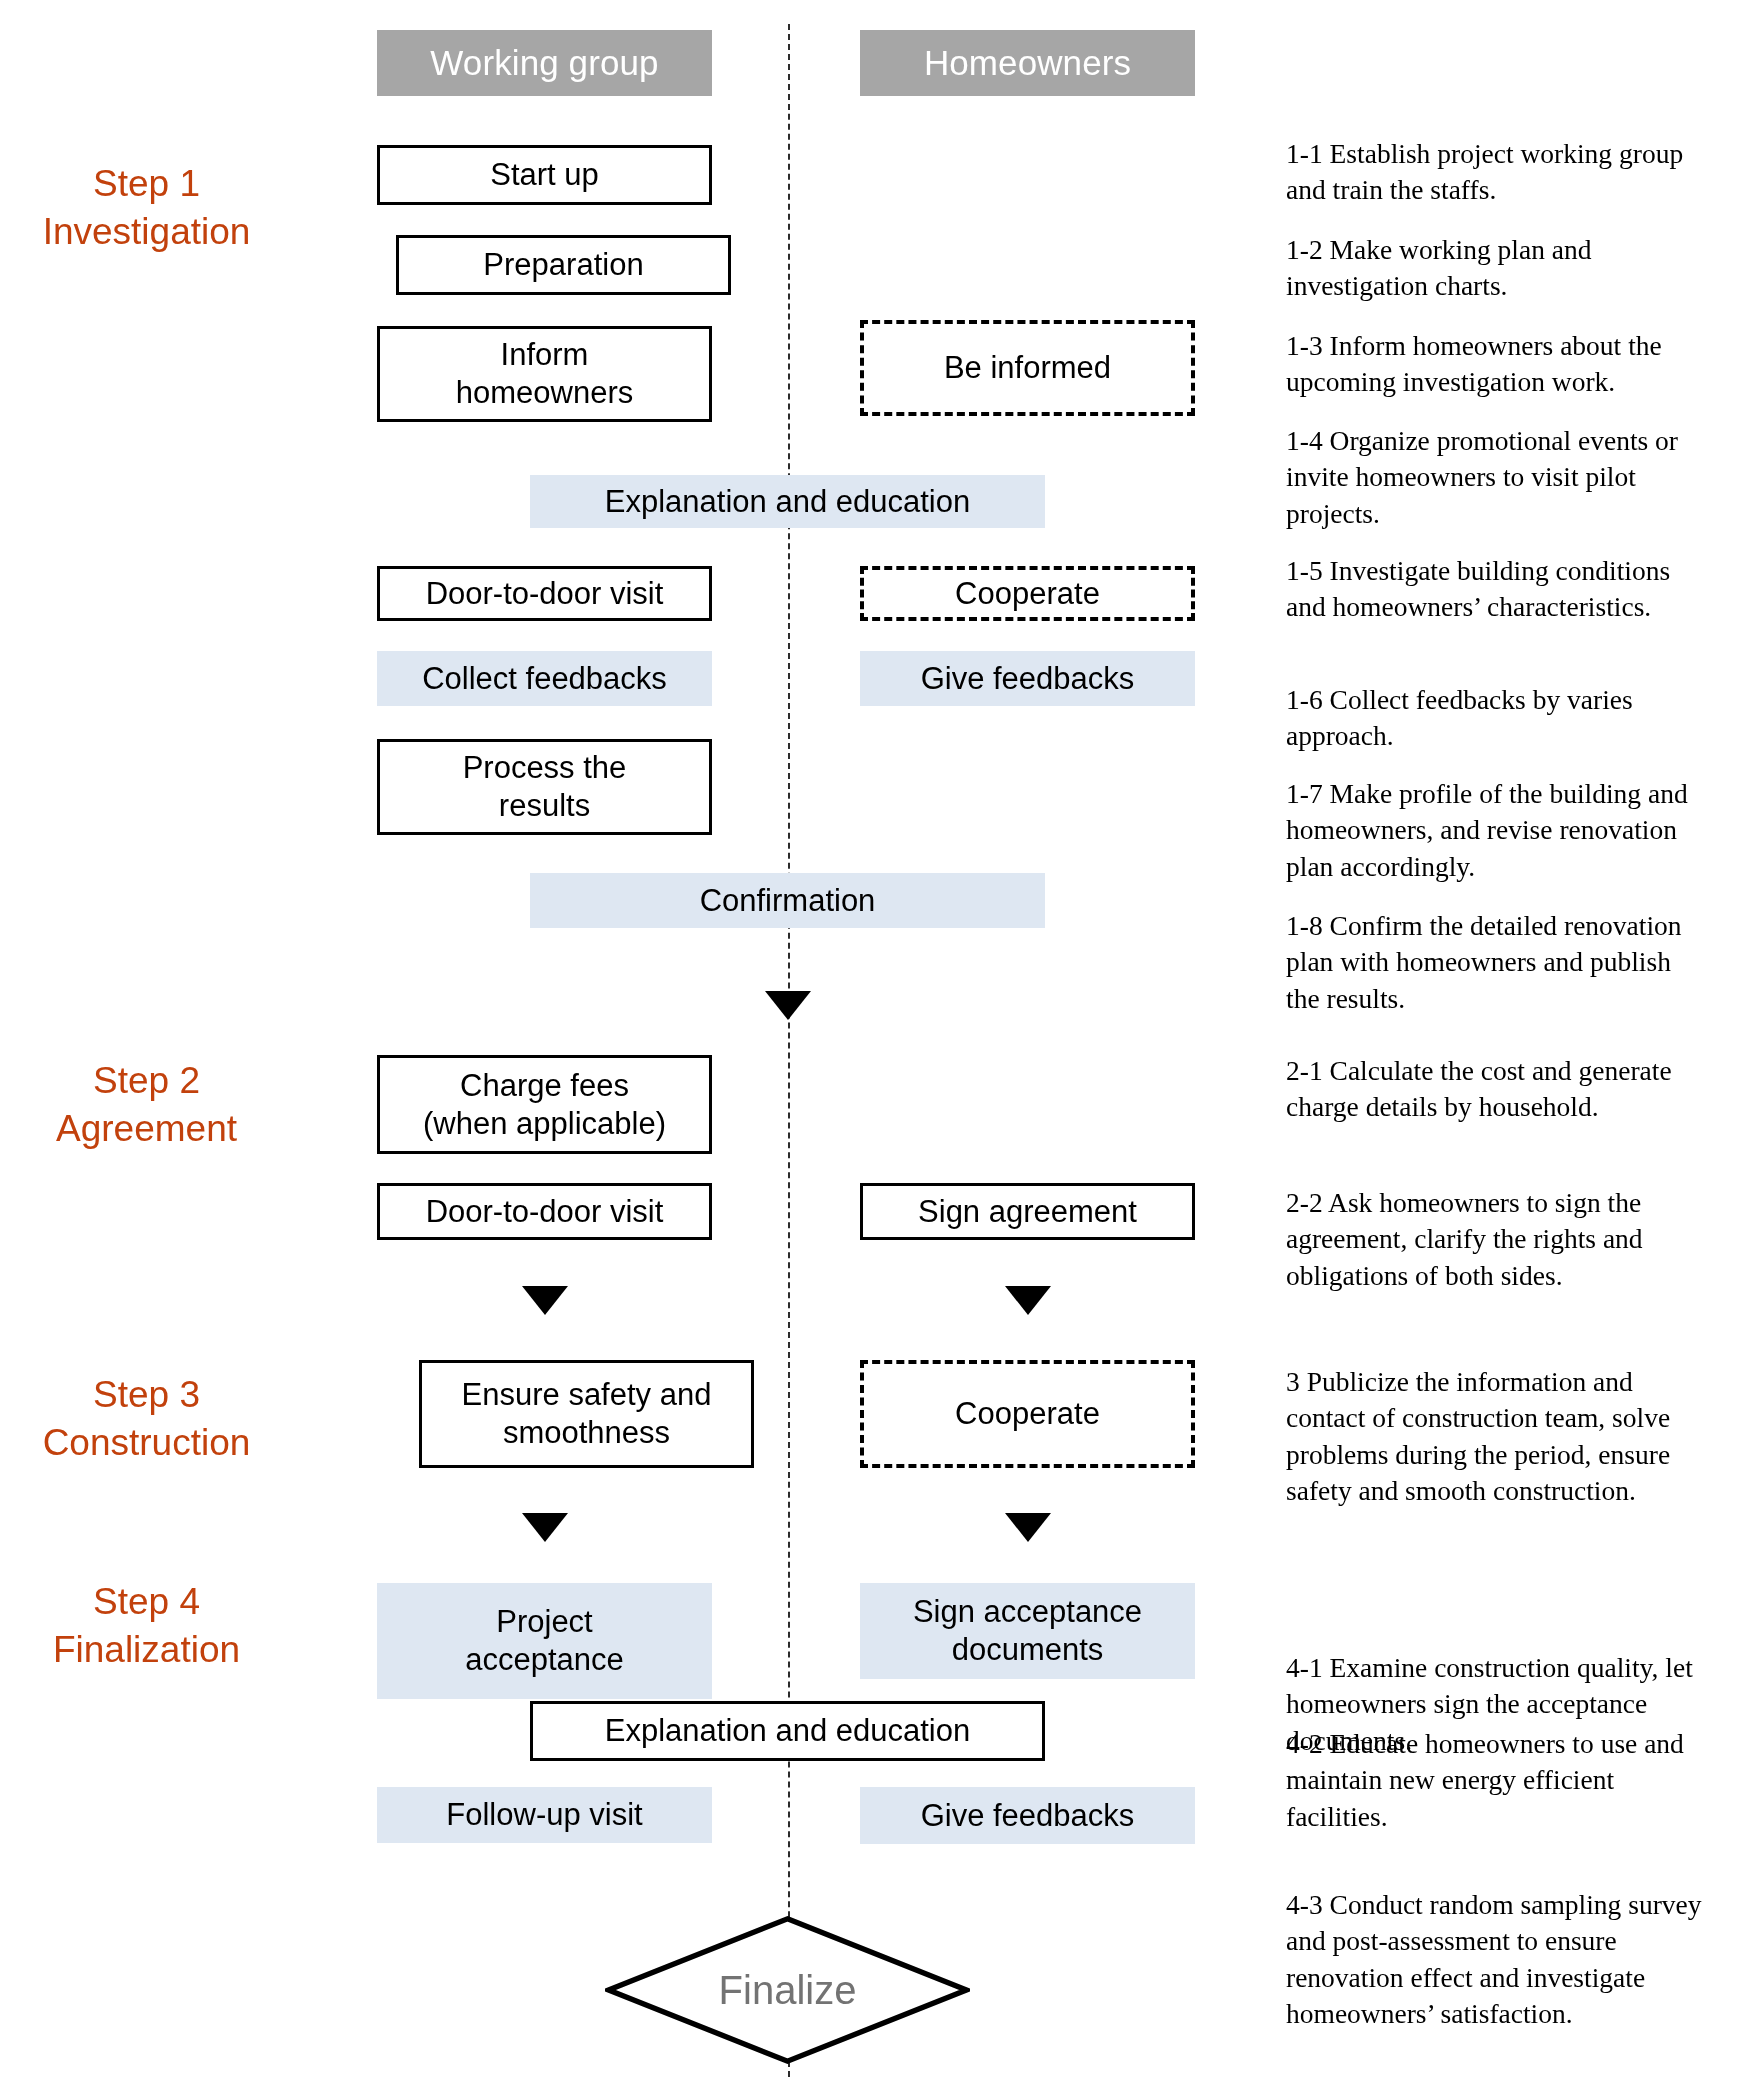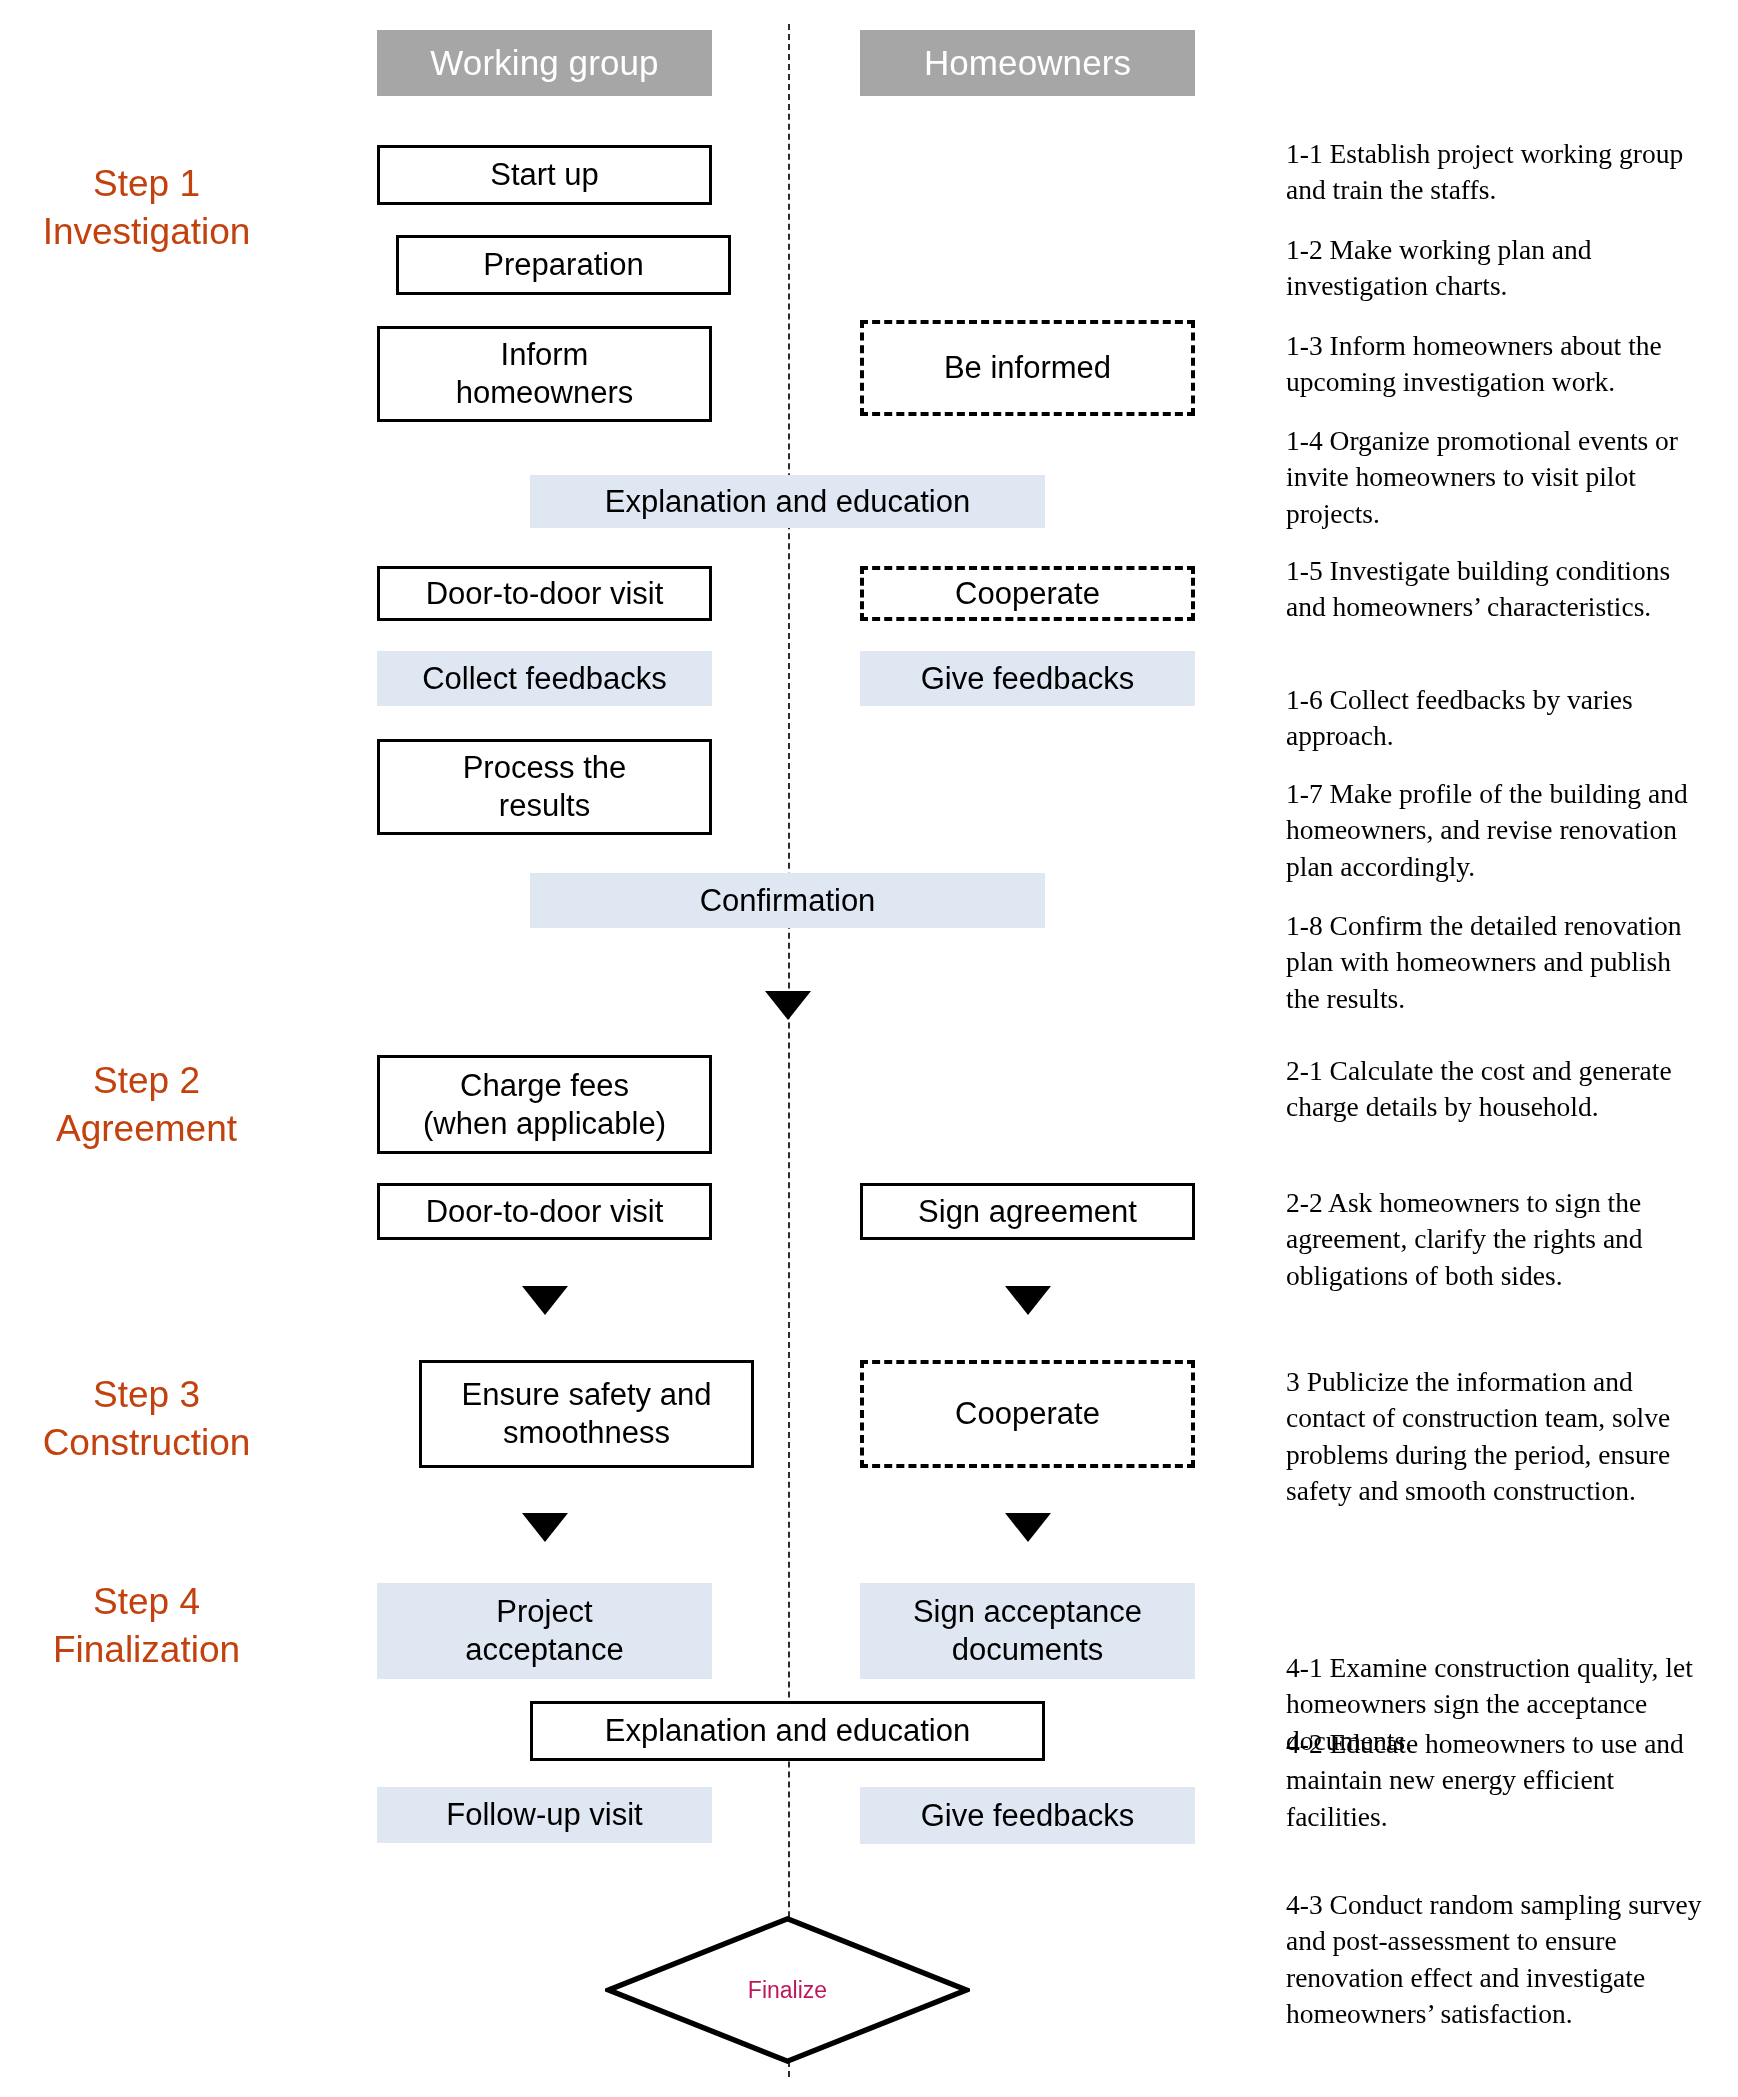--- a/index.html
+++ b/index.html
@@ -100,22 +100,22 @@
     position: absolute;
     z-index: 4;
   }
   .diamond-wrap svg { display: block; }
   .diamond-label {
     position: absolute;
     width: 100%;
     top: 50%;
     transform: translateY(-50%);
     text-align: center;
-    font-size: 23px;
-    color: #be185d;
+    font-size: 40px;
+    color: #737373;
   }
 
   
   .annotations {
     position: absolute;
     left: 1286px;
     top: 136px;
     width: 419px;
   }
   .annotation {
@@ -193,21 +193,21 @@
   <div class="arrow-down" style="left:1005px; top:1286px;"></div>
 
   <div class="node solid" style="left:377px; top:1360px; width:335px; height:108px; white-space:pre-line;margin-left:42px;">Ensure safety and
 smoothness</div>
 
   <div class="node dashed" style="left:860px; top:1360px; width:335px; height:108px;">Cooperate</div>
 
   <div class="arrow-down" style="left:522px; top:1513px;"></div>
   <div class="arrow-down" style="left:1005px; top:1513px;"></div>
 
-  <div class="node fill" style="left:377px; top:1583px; width:335px; height:96px; white-space:pre-line;">Project
+  <div class="node fill" style="left:377px; top:1583px; width:335px; height:116px; white-space:pre-line;">Project
 acceptance</div>
 
   <div class="node fill" style="left:860px; top:1583px; width:335px; height:96px; white-space:pre-line;">Sign acceptance
 documents</div>
 
   <div class="node wide-solid" style="left:530px; top:1701px; width:515px; height:60px;">Explanation and education</div>
 
   <div class="node fill" style="left:377px; top:1787px; width:335px; height:56px;">Follow-up visit</div>
 
   <div class="node fill" style="left:860px; top:1787px; width:335px; height:57px;">Give feedbacks</div>

